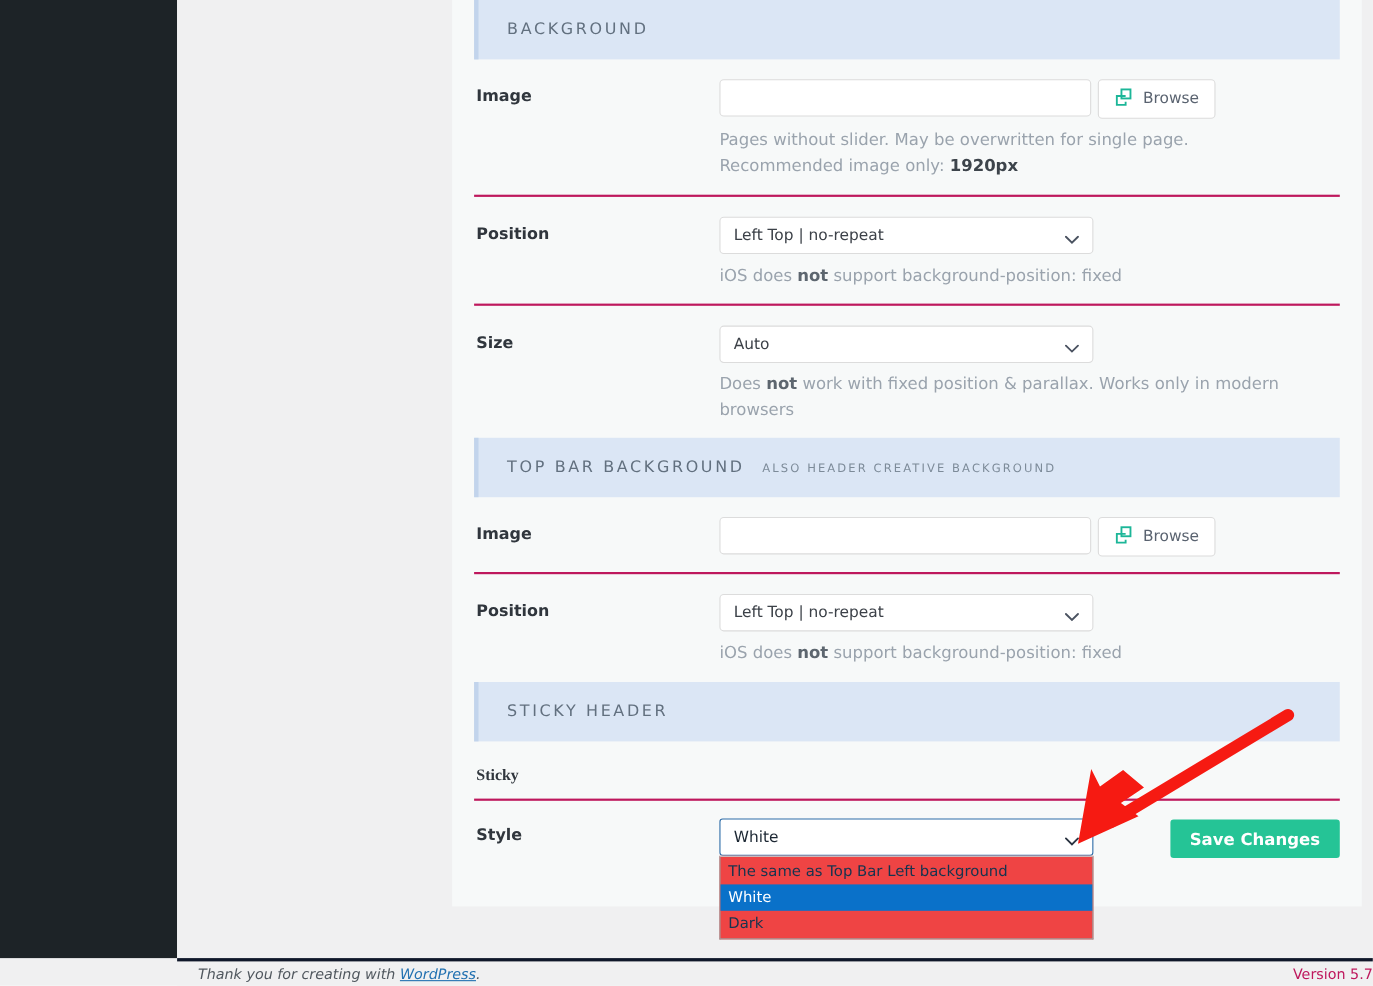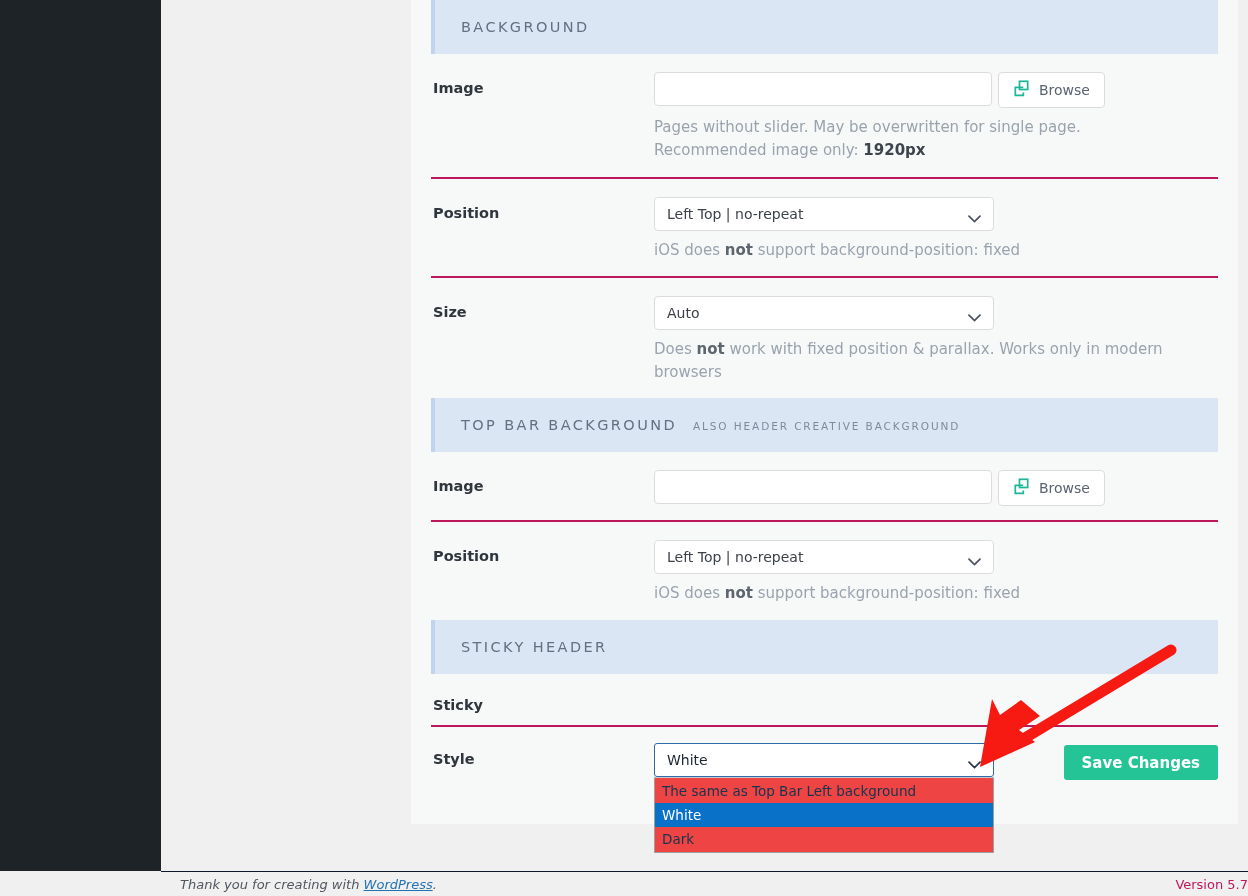--- a/index.html
+++ b/index.html
@@ -247,21 +247,21 @@
     cursor: pointer;
     font-family: "DejaVu Sans", "Liberation Sans", sans-serif;
   }
   
   .footer {
     position: absolute;
     left: 161px;
     top: 871px;
     width: 1087px;
     height: 25px;
-    border-top: 1px solid #0f172a;
+    border-top: 3px solid #0f172a;
     background: #f0f0f1;
     box-sizing: border-box;
   }
   .footer-left {
     position: absolute;
     left: 19px;
     top: 5px;
     font-size: 13px;
     font-style: italic;
     color: #50575e;
@@ -401,21 +401,21 @@
         <div class="hint">
           <span>iOS does </span><b>not</b><span> support background-position: fixed</span>
         </div>
       </div>
     </div>
 
     <div class="section-head">
       <span class="title">STICKY HEADER</span>
     </div>
 
-    <div class="field-row" style="padding-bottom:12px;">
+    <div class="field-row" style="padding-bottom:12px;font-family:Liberation Serif, serif;">
       <div class="field-label" style="padding-top:5px;">Sticky</div>
     </div>
 
     <div class="field-row no-border" style="padding-top:16px;">
       <div class="field-label">Style</div>
       <div class="field-ctrl">
         <div class="select-wrap">
           <div class="select-box focused">
             <span>White</span>
             <span class="chev">

